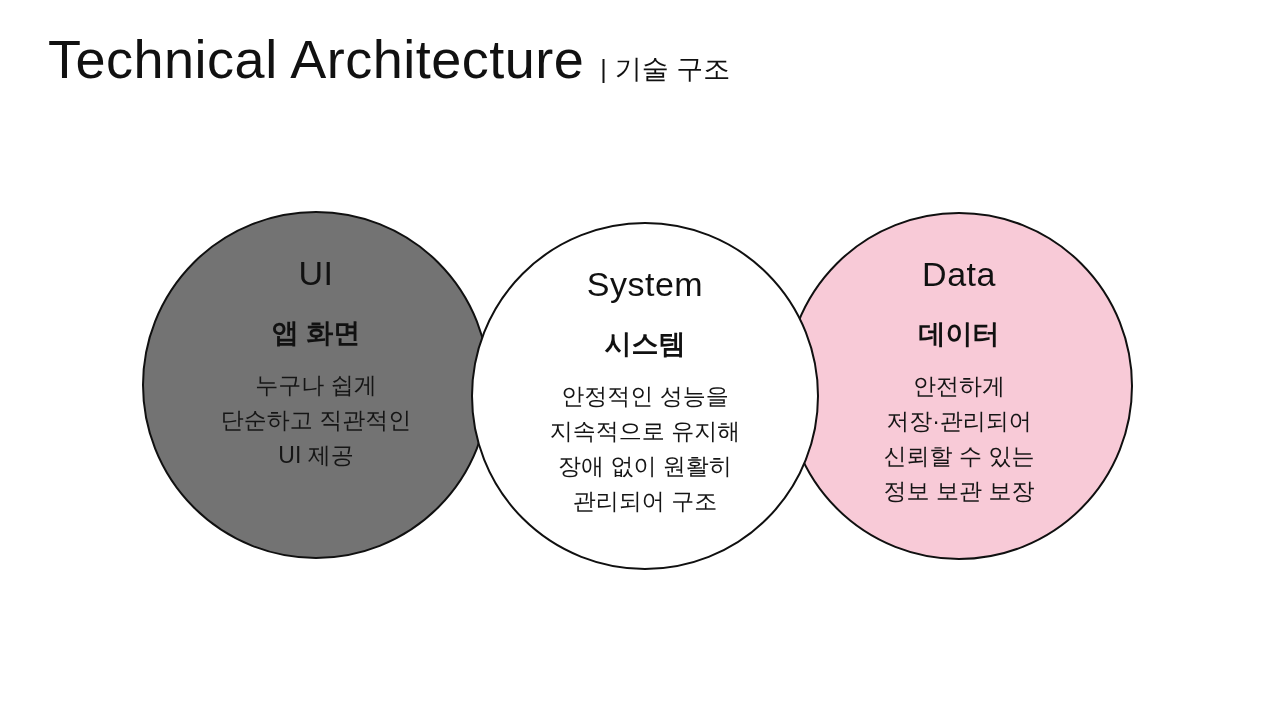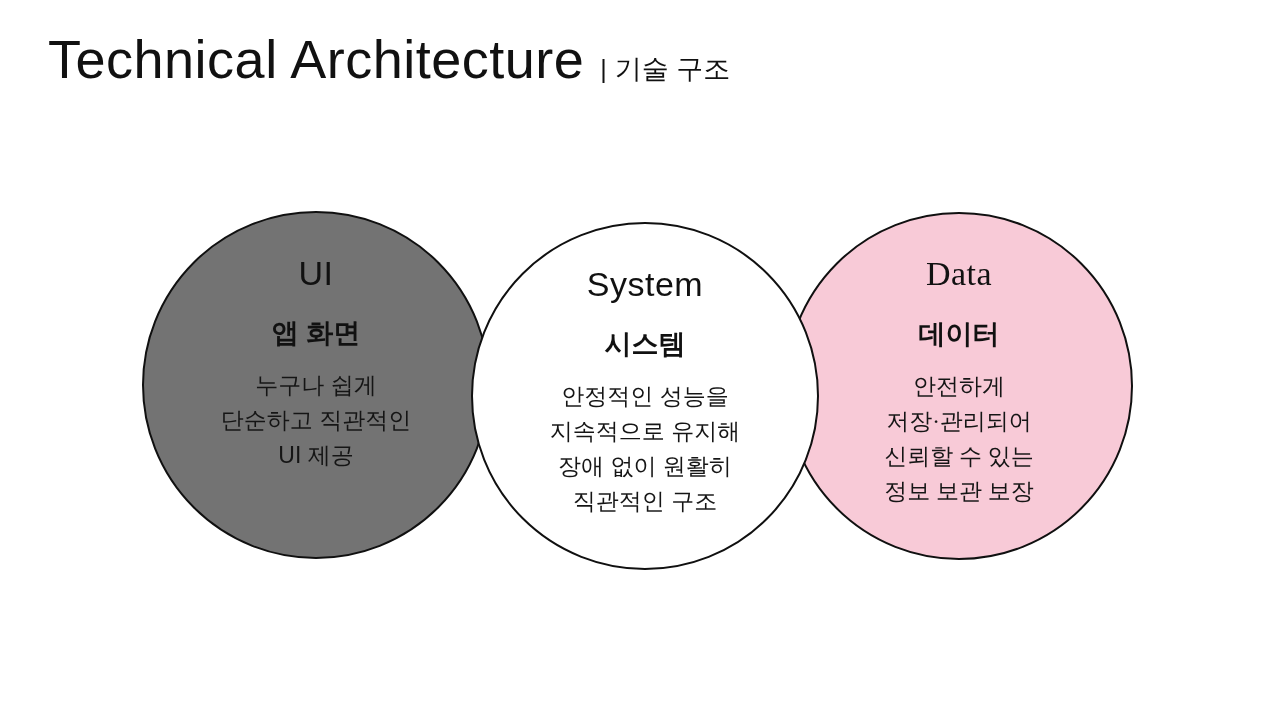--- a/index.html
+++ b/index.html
@@ -112,25 +112,25 @@
       </div>
     </div>
 
     <div class="circle circle-1" style="background-color: rgb(255, 255, 255); border-color: rgb(16, 16, 16);">
       <div class="c-heading">System</div>
       <div class="c-subtitle">시스템</div>
       <div class="c-body">
         <div>안정적인 성능을</div>
         <div>지속적으로 유지해</div>
         <div>장애 없이 원활히</div>
-        <div>직관적인 구조</div>
+        <div>관리되어 구조</div>
       </div>
     </div>
 
-    <div class="circle circle-2" style="background-color: rgb(248, 202, 215); border-color: rgb(16, 16, 16); font-family: Liberation Serif, serif;">
+    <div class="circle circle-2" style="background-color: rgb(248, 202, 215); border-color: rgb(16, 16, 16);">
       <div class="c-heading">Data</div>
       <div class="c-subtitle">데이터</div>
       <div class="c-body">
         <div>안전하게</div>
         <div>저장·관리되어</div>
         <div>신뢰할 수 있는</div>
         <div>정보 보관 보장</div>
       </div>
     </div>
 

